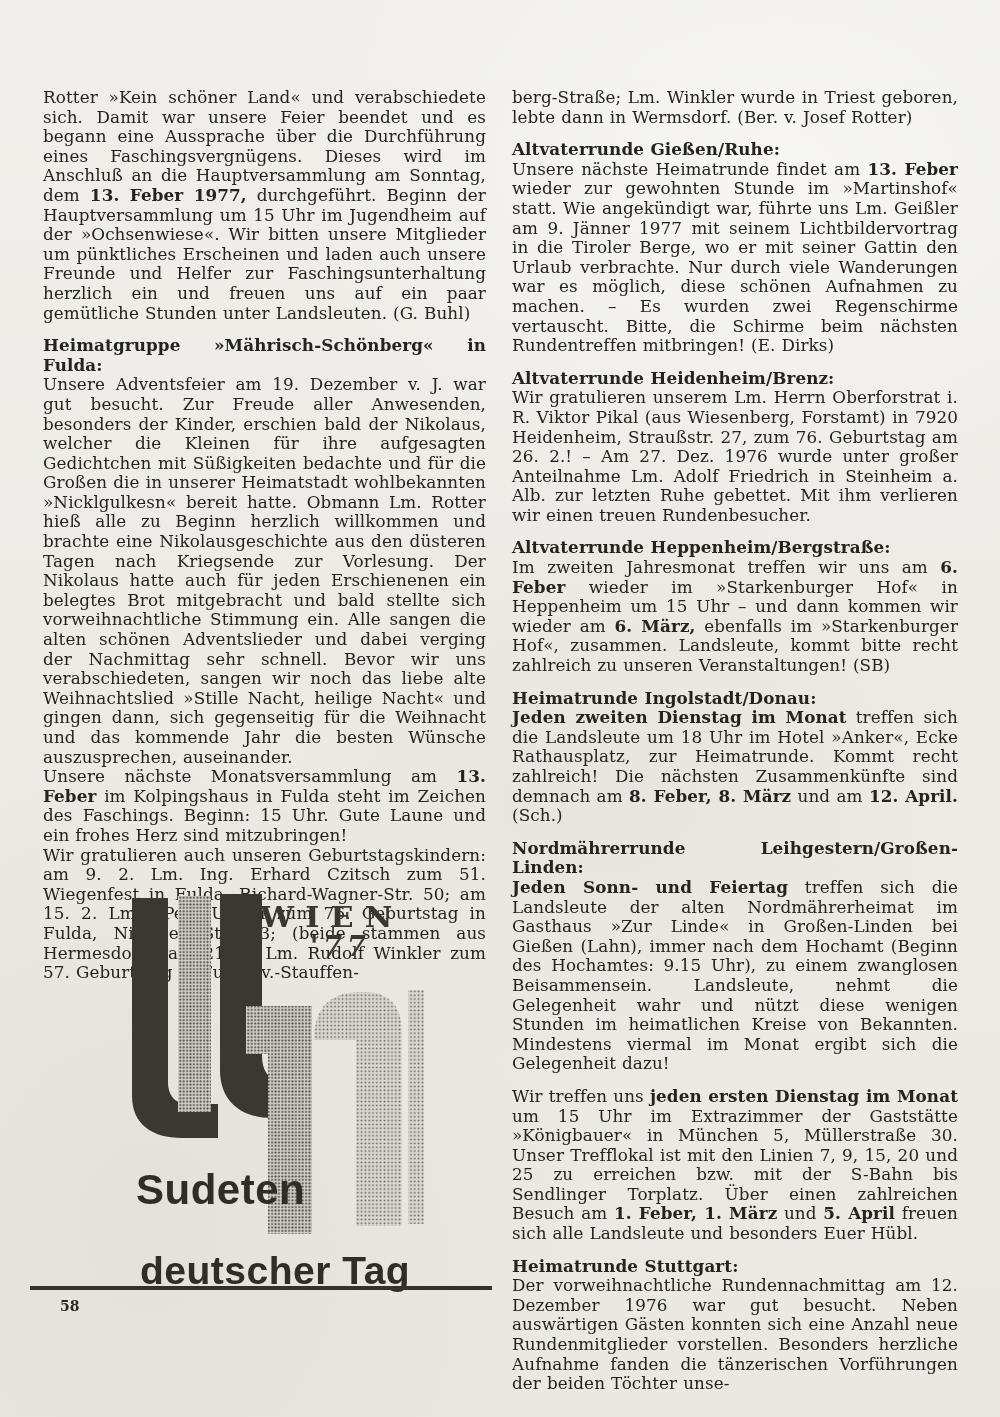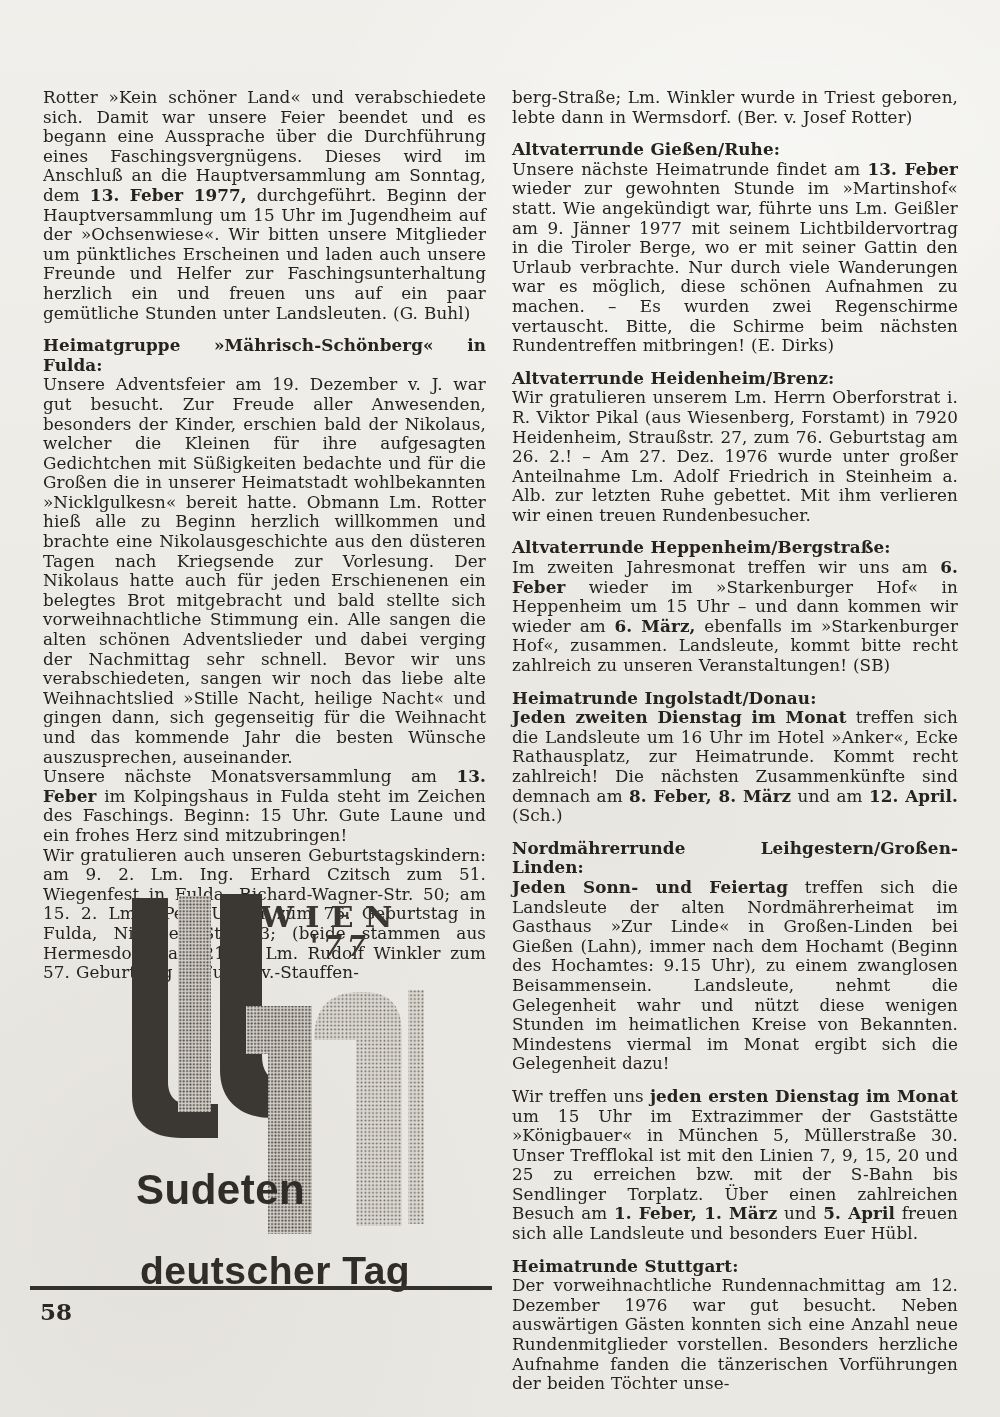--- a/index.html
+++ b/index.html
@@ -56,23 +56,23 @@
     position:absolute;left:80px;top:329px;
     font-family:"Liberation Sans",sans-serif;font-weight:bold;
     font-size:39px;letter-spacing:0.5px;color:#302c27;margin-top:44px;
   }
 
   .rule{
     position:absolute;left:30px;top:1286px;width:462px;height:3.5px;
     background:#34312c;
   }
   .page-number{
-    position:absolute;left:40px;top:1298px;
+    position:absolute;left:60px;top:1298px;
     font-family:"DejaVu Serif",serif;font-weight:bold;
-    font-size:23px;color:#2b2824;
+    font-size:14px;color:#2b2824;
   }
 </style>
 </head>
 <body>
 
 <div class="page">
 
   <div class="col col-left">
     <p class="para"><span>Rotter »Kein schöner Land« und verabschiedete sich. Damit war unsere Feier beendet und es begann eine Aussprache über die Durchführung eines Faschingsvergnügens. Dieses wird im Anschluß an die Hauptversammlung am Sonntag, dem </span><span class="b">13. Feber 1977,</span><span> durchgeführt. Beginn der Hauptversammlung um 15 Uhr im Jugendheim auf der »Ochsenwiese«. Wir bitten unsere Mitglieder um pünktliches Erscheinen und laden auch unsere Freunde und Helfer zur Faschingsunterhaltung herzlich ein und freuen uns auf ein paar gemütliche Stunden unter Landsleuten. (G. Buhl)</span></p>
 
@@ -97,21 +97,21 @@
       <p class="para"><span>Wir gratulieren unserem Lm. Herrn Oberforstrat i. R. Viktor Pikal (aus Wiesenberg, Forstamt) in 7920 Heidenheim, Straußstr. 27, zum 76. Geburtstag am 26. 2.! – Am 27. Dez. 1976 wurde unter großer Anteilnahme Lm. Adolf Friedrich in Steinheim a. Alb. zur letzten Ruhe gebettet. Mit ihm verlieren wir einen treuen Rundenbesucher.</span></p>
     </div>
 
     <div class="sec">
       <p class="heading">Altvaterrunde Heppenheim/Bergstraße:</p>
       <p class="para"><span>Im zweiten Jahresmonat treffen wir uns am </span><span class="b">6. Feber</span><span> wieder im »Starkenburger Hof« in Heppenheim um 15 Uhr – und dann kommen wir wieder am </span><span class="b">6. März,</span><span> ebenfalls im »Starkenburger Hof«, zusammen. Landsleute, kommt bitte recht zahlreich zu unseren Veranstaltungen! (SB)</span></p>
     </div>
 
     <div class="sec">
       <p class="heading">Heimatrunde Ingolstadt/Donau:</p>
-      <p class="para"><span class="b">Jeden zweiten Dienstag im Monat</span><span> treffen sich die Landsleute um 16 Uhr im Hotel »Anker«, Ecke Rathausplatz, zur Heimatrunde. Kommt recht zahlreich! Die nächsten Zusammenkünfte sind demnach am </span><span class="b">8. Feber, 8. März</span><span> und am </span><span class="b">12. April.</span><span> (Sch.)</span></p>
+      <p class="para"><span class="b">Jeden zweiten Dienstag im Monat</span><span> treffen sich die Landsleute um 18 Uhr im Hotel »Anker«, Ecke Rathausplatz, zur Heimatrunde. Kommt recht zahlreich! Die nächsten Zusammenkünfte sind demnach am </span><span class="b">8. Feber, 8. März</span><span> und am </span><span class="b">12. April.</span><span> (Sch.)</span></p>
     </div>
 
     <div class="sec">
       <p class="heading">Nordmährerrunde Leihgestern/Großen-Linden:</p>
       <p class="para"><span class="b">Jeden Sonn- und Feiertag</span><span> treffen sich die Landsleute der alten Nordmährerheimat im Gasthaus »Zur Linde« in Großen-Linden bei Gießen (Lahn), immer nach dem Hochamt (Beginn des Hochamtes: 9.15 Uhr), zu einem zwanglosen Beisammensein. Landsleute, nehmt die Gelegenheit wahr und nützt diese wenigen Stunden im heimatlichen Kreise von Bekannten. Mindestens viermal im Monat ergibt sich die Gelegenheit dazu!</span></p>
     </div>
 
     <div class="sec">
       <p class="para"><span>Wir treffen uns </span><span class="b">jeden ersten Dienstag im Monat</span><span> um 15 Uhr im Extrazimmer der Gaststätte »Königbauer« in München 5, Müllerstraße 30. Unser Trefflokal ist mit den Linien 7, 9, 15, 20 und 25 zu erreichen bzw. mit der S-Bahn bis Sendlinger Torplatz. Über einen zahlreichen Besuch am </span><span class="b">1. Feber, 1. März</span><span> und </span><span class="b">5. April</span><span> freuen sich alle Landsleute und besonders Euer Hübl.</span></p>
     </div>

